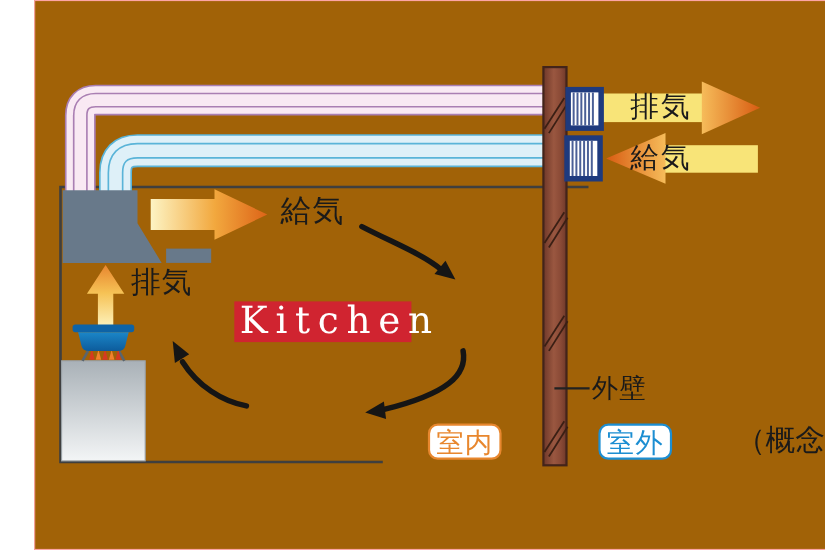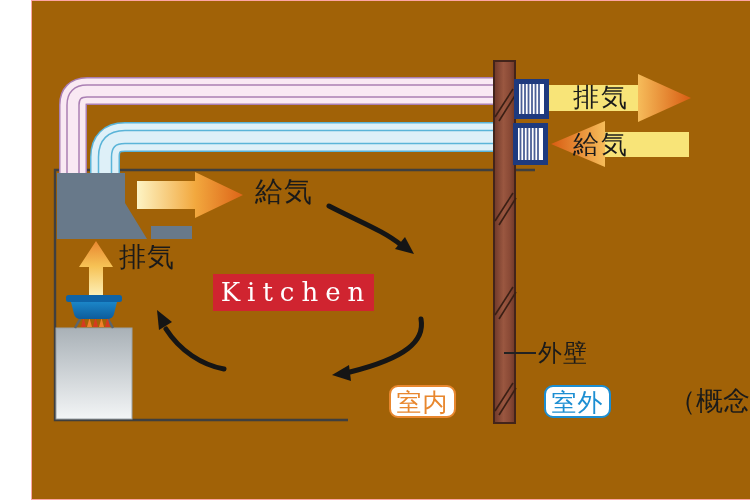--- a/index.html
+++ b/index.html
@@ -13,21 +13,21 @@
   .lbl{position:absolute;color:#1a1a1a;white-space:nowrap;}
   .lbl-out-exhaust{left:541px;top:83px;font-size:26px;line-height:26px;letter-spacing:2px;}
   .lbl-out-supply{left:541px;top:130px;font-size:26px;line-height:26px;letter-spacing:2px;}
   .lbl-in-supply{left:223px;top:177px;font-size:28px;line-height:28px;letter-spacing:1px;}
   .lbl-in-exhaust{left:87px;top:242px;font-size:27px;line-height:27px;letter-spacing:1px;}
   .lbl-wall{left:506px;top:338px;font-size:24px;line-height:28px;letter-spacing:1px;}
   .lbl-caption{left:637px;top:386px;font-size:27px;line-height:27px;}
   .kitchen-box{
     position:absolute;left:181px;top:273px;width:161px;height:37px;
     background:var(--kitchen_red,#d02430);color:#ffffff;
-    font-size:26px;line-height:37px;letter-spacing:7px;text-align:center;
+    font-size:34px;line-height:37px;letter-spacing:7px;text-align:right;
     padding-left:5px;box-sizing:border-box;
   }
   .tag{
     position:absolute;top:384px;width:67px;height:33px;background:#ffffff;
     border-radius:9px;font-size:25px;line-height:31px;text-align:center;
     box-sizing:border-box;letter-spacing:1px;
   }
   .tag-indoor{left:357px;border:2.5px solid var(--indoor_orange,#e8872e);color:var(--indoor_orange,#e8872e);}
   .tag-outdoor{left:512px;border:2.5px solid var(--outdoor_blue,#1c8ed2);color:var(--outdoor_blue,#1c8ed2);}
 </style>

